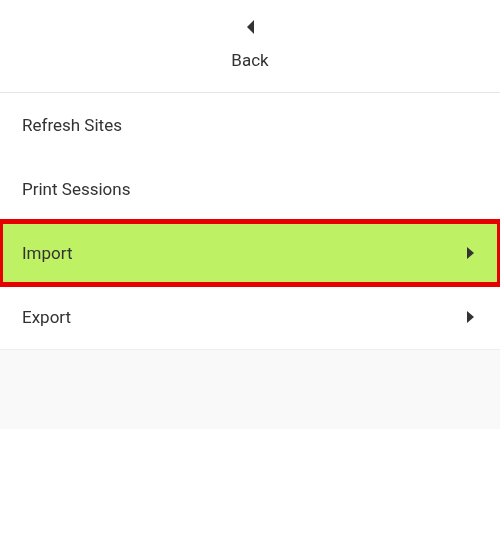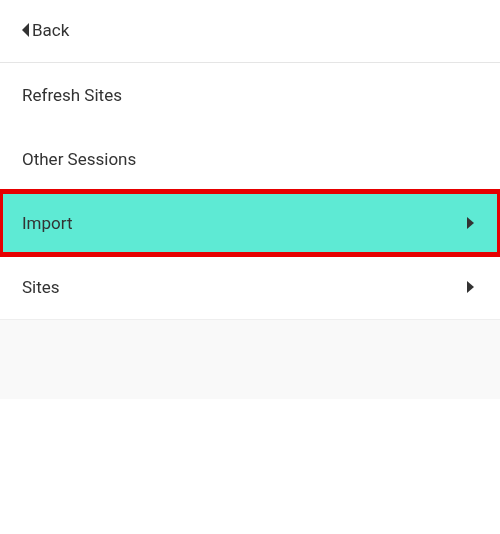--- a/index.html
+++ b/index.html
@@ -12,22 +12,23 @@
       background: #ffffff;
       width: 500px;
       height: 534px;
       overflow: hidden;
     }
     .header {
       padding: 20px 22px 22px 22px;
       border-bottom: 1px solid #e5e5e5;
       display: flex;
       align-items: center;
-      gap: 3px;
+      gap: 16px;
       cursor: pointer;
+      flex-direction: column;
     }
     .header-label {
       font-size: 17px;
       color: #333;
     }
     .back-arrow {
       display: inline-block;
       width: 0;
       height: 0;
       border-top: 7px solid transparent;
@@ -53,21 +54,21 @@
       width: 0;
       height: 0;
       border-top: 6px solid transparent;
       border-bottom: 6px solid transparent;
       border-left: 7px solid #333;
       margin-right: 4px;
     }
     .highlighted {
       outline: 5px solid #e60000;
       outline-offset: -3px;
-      background: #5eead4;
+      background: #bef264;
     }
     .footer-space {
       height: 80px;
       background: #f9f9f9;
       border-top: 1px solid #eee;
     }
   </style>
 </head>
 <body>
 
@@ -77,29 +78,29 @@
 </div>
 
 <div class="menu">
 
   <div class="menu-item">
     <span>Refresh Sites</span>
   </div>
 
 
   <div class="menu-item">
-    <span>Other Sessions</span>
+    <span>Print Sessions</span>
   </div>
 
   <div class="menu-item highlighted">
     <span>Import</span>
     <span class="chevron-right"></span>
   </div>
 
 
   <div class="menu-item">
-    <span>Sites</span>
+    <span>Export</span>
     <span class="chevron-right"></span>
   </div>
 
 </div>
 
 <div class="footer-space"></div>
 
 </body></html>

